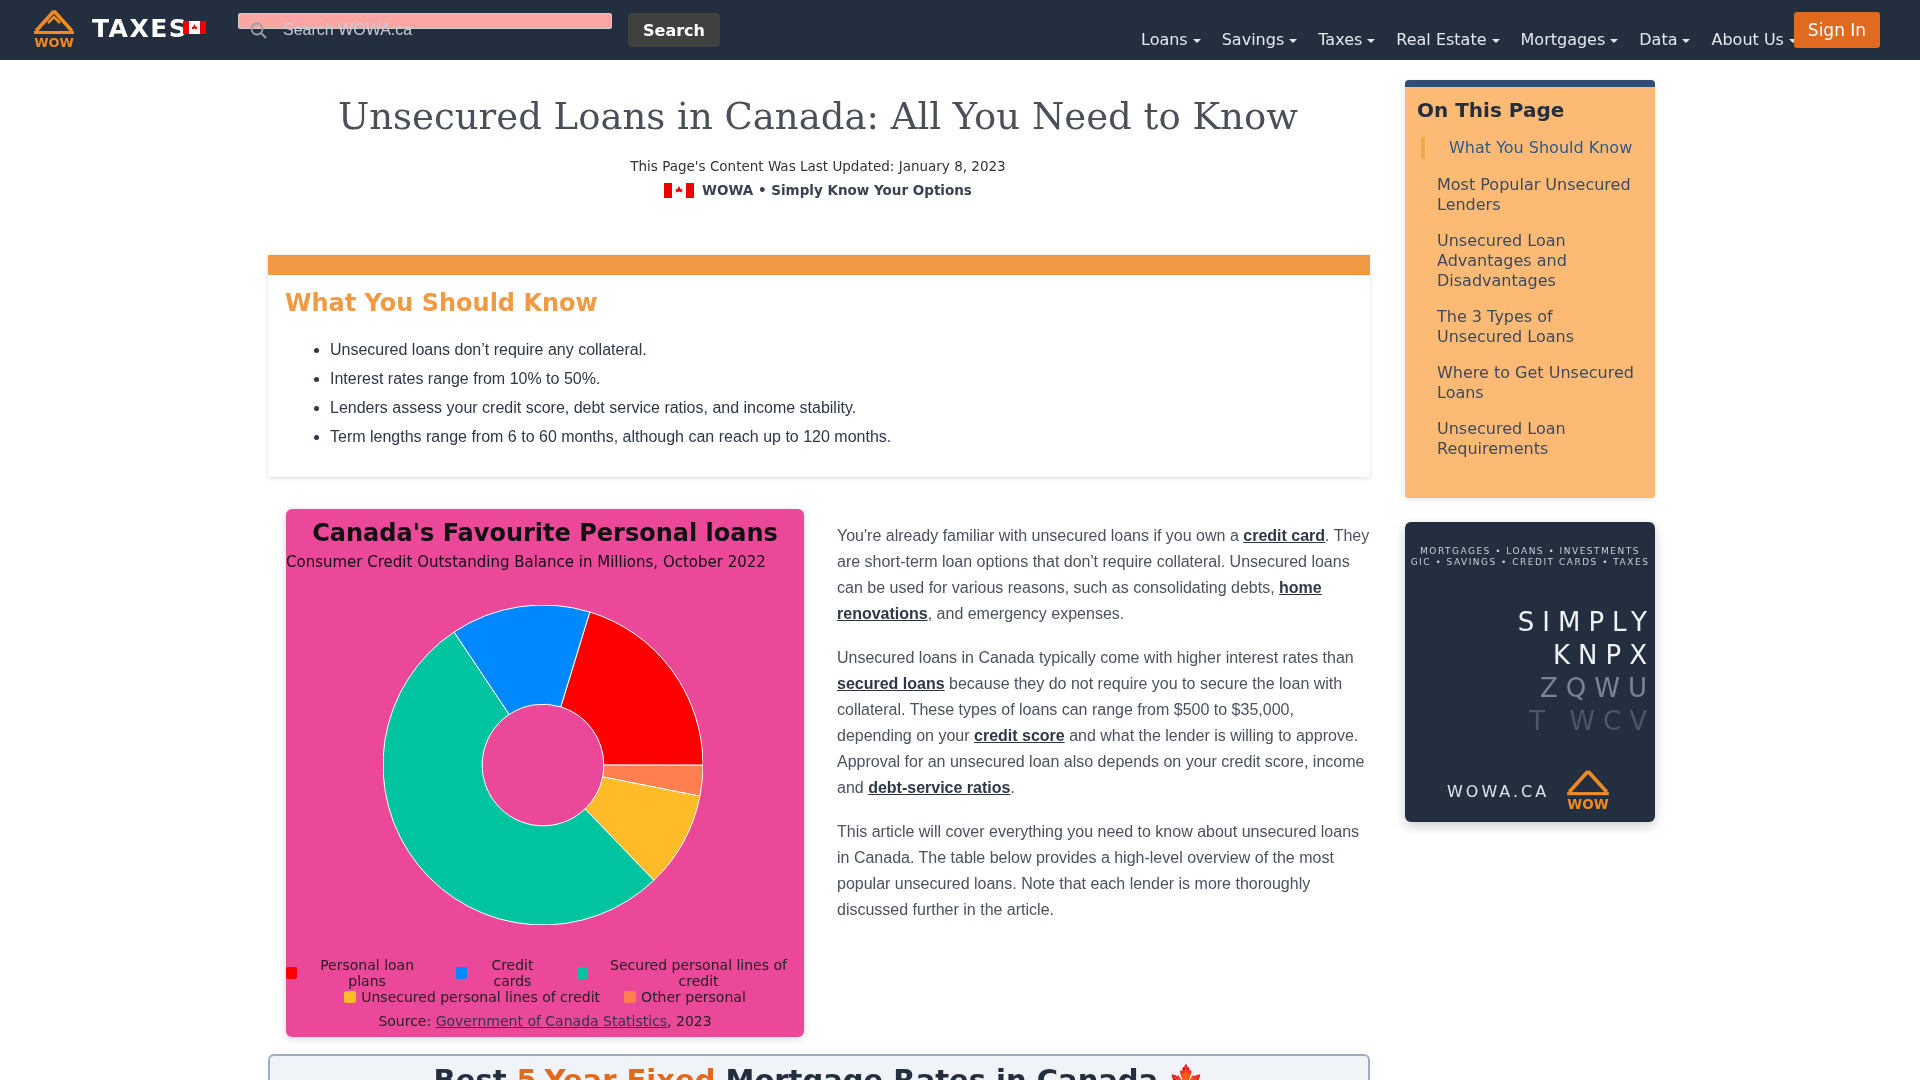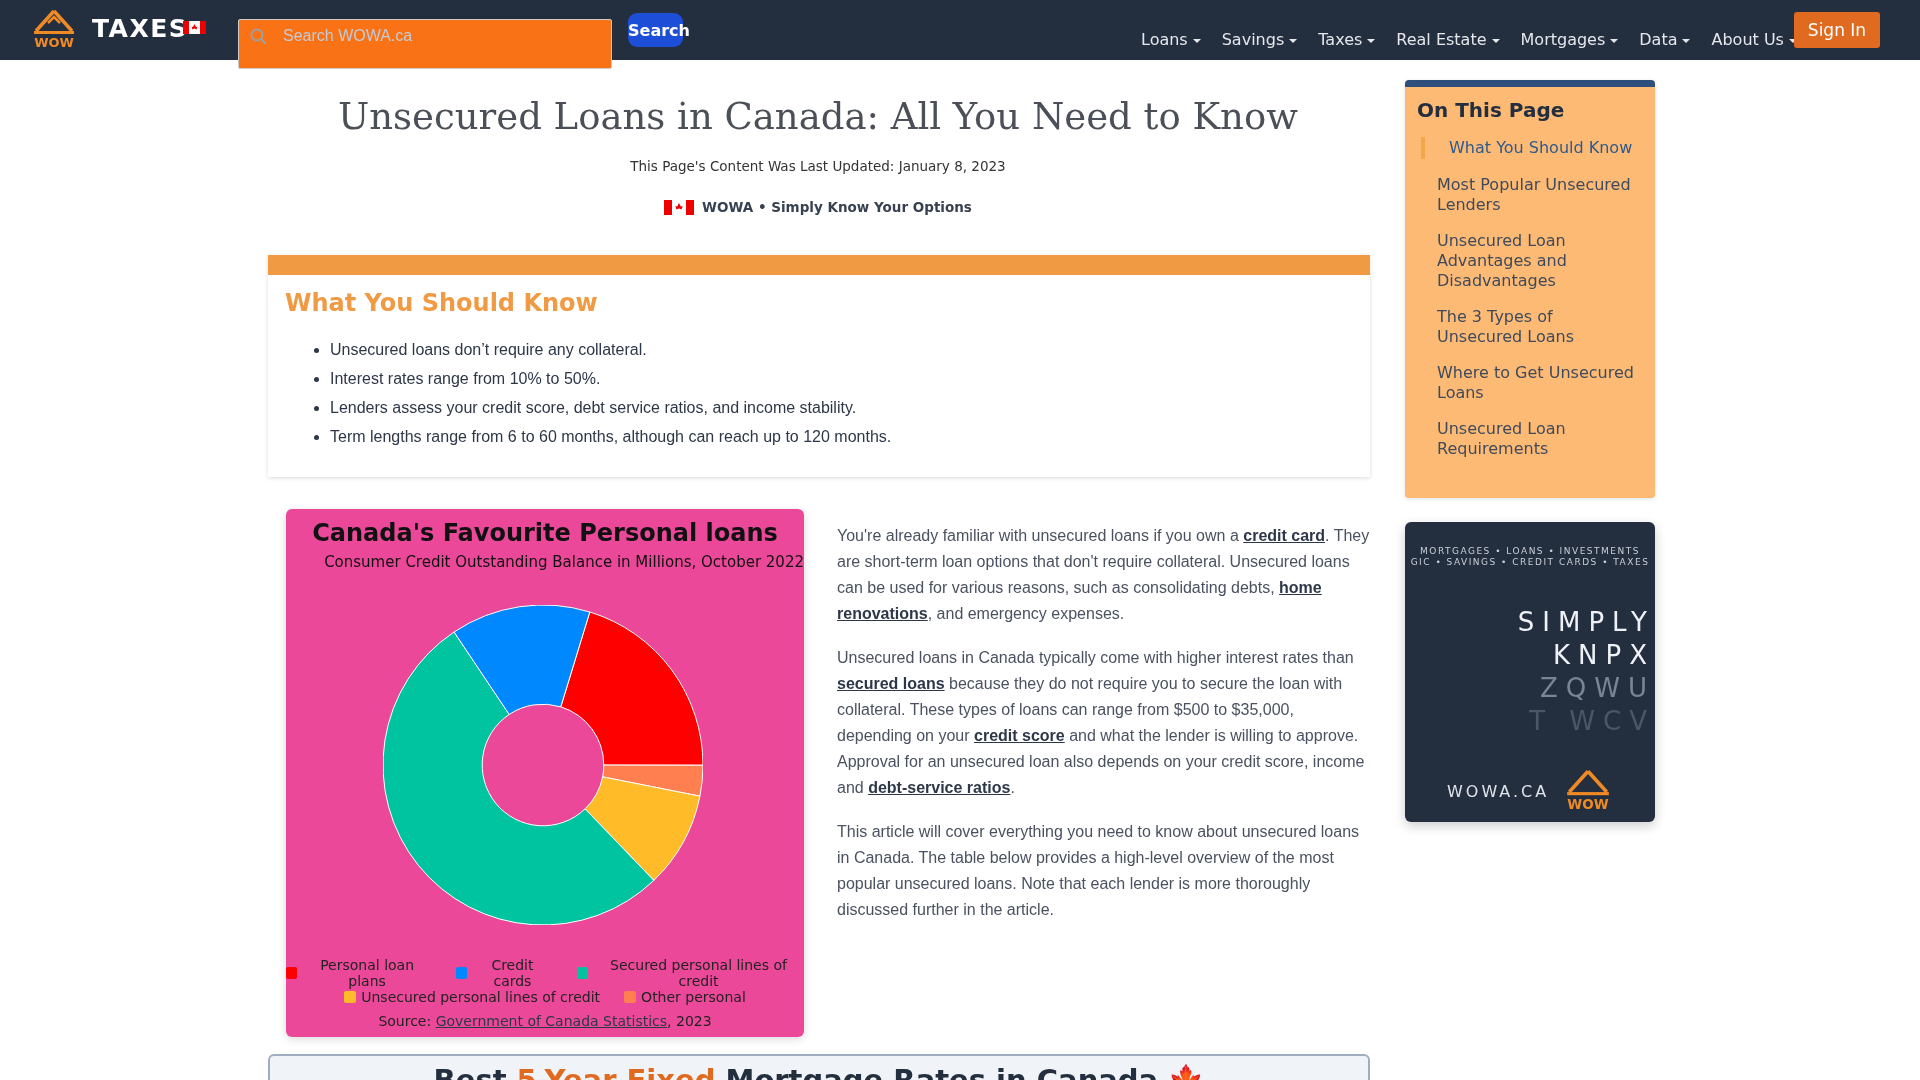--- a/index.html
+++ b/index.html
@@ -4,47 +4,47 @@
 <style>
   * { box-sizing: border-box; margin: 0; padding: 0; }
   html, body { width: 1920px; height: 1080px; overflow: hidden; background: #ffffff; }
   body { font-family: "DejaVu Sans", "Liberation Sans", sans-serif; color: #374151; position: relative; }
 
   
   .navbar { position: absolute; left: 0; top: 0; width: 1920px; height: 60px; background: #232e3f; }
   .logo { position: absolute; left: 30px; top: 9px; width: 48px; height: 40px; }
   .brand { position: absolute; left: 92px; top: 14px; color: #ffffff; font-weight: bold; font-size: 25px; letter-spacing: 1.5px; font-family: "DejaVu Sans", sans-serif; }
   .flag-small { position: absolute; left: 183px; top: 21px; width: 23px; height: 13px; }
-  .search-box { position: absolute; left: 238px; top: 19px; width: 374px; height: 50px; background: #f97316; border-radius: 2px; border: 1px solid #ccc; }
+  .search-box { position: absolute; left: 238px; top: 13px; width: 374px; height: 16px; background: #fca5a5; border-radius: 2px; border: 1px solid #ccc; }
   .search-icon { position: absolute; left: 10px; top: 7px; width: 20px; height: 20px; }
   .search-input { position: absolute; left: 44px; top: 0; width: 320px; height: 32px; border: none; outline: none; font-size: 16px; color: #333; font-family: "Liberation Sans", sans-serif; background: transparent; }
   .search-input::placeholder { color: #c5cbd6; }
-  .search-btn { position: absolute; left: 628px; top: 13px; width: 55px; height: 34px; background: #1d4ed8; color: #fff; border: none; border-radius: 9px; font-size: 16px; font-weight: bold; font-family: "DejaVu Sans", sans-serif; }
+  .search-btn { position: absolute; left: 628px; top: 13px; width: 92px; height: 34px; background: #404040; color: #fff; border: none; border-radius: 4px; font-size: 16px; font-weight: bold; font-family: "DejaVu Sans", sans-serif; }
   .nav-items { position: absolute; left: 1141px; top: 0; height: 60px; display: flex; align-items: center; gap: 0; }
   .nav-item { color: #e5e7eb; font-size: 16px; font-family: "DejaVu Sans", sans-serif; margin-right: 21px; display: flex; align-items: center; cursor: pointer; white-space: nowrap; margin-top: 19px; }
   .caret { display: inline-block; width: 0; height: 0; border-left: 4px solid transparent; border-right: 4px solid transparent; border-top: 4px solid #e5e7eb; margin-left: 5px; margin-top: 2px; }
   .signin-btn { position: absolute; left: 1794px; top: 12px; width: 86px; height: 36px; background: #e06a1f; color: #fff; border: none; border-radius: 3px; font-size: 17px; font-family: "DejaVu Sans", sans-serif; }
 
   
   .page-title { position: absolute; left: 268px; top: 95px; width: 1100px; text-align: center; font-family: "DejaVu Serif", serif; font-size: 37px; color: #4b5058; font-weight: normal; }
   .updated { position: absolute; left: 268px; top: 158px; width: 1100px; text-align: center; font-size: 13.5px; color: #333; font-family: "DejaVu Sans", sans-serif; }
-  .tagline { position: absolute; left: 268px; top: 182px; width: 1100px; text-align: center; font-size: 13.5px; color: #374151; font-weight: bold; font-family: "DejaVu Sans", sans-serif; display: flex; justify-content: center; align-items: center; gap: 8px; margin-top: 17px; }
+  .tagline { position: absolute; left: 268px; top: 182px; width: 1100px; text-align: center; font-size: 13.5px; color: #374151; font-weight: bold; font-family: "DejaVu Sans", sans-serif; display: flex; justify-content: center; align-items: center; gap: 8px; }
   .flag-tag { width: 30px; height: 15px; }
 
   
   .know-box { position: absolute; left: 268px; top: 255px; width: 1102px; height: 222px; background: #fff; box-shadow: 0 1px 4px rgba(0,0,0,0.15); }
   .know-bar { height: 20px; background: #f09a44; }
   .know-title { position: absolute; left: 17px; top: 34px; color: #f09a44; font-weight: bold; font-size: 24px; font-family: "DejaVu Sans", sans-serif; }
   .know-list { position: absolute; left: 62px; top: 80px; list-style: disc; font-size: 16px; color: #2d3748; font-family: "Liberation Sans", sans-serif; }
   .know-list li { height: 29px; line-height: 29px; }
 
   
   .chart-card { position: absolute; left: 286px; top: 509px; width: 518px; height: 528px; background: #ec4899; border-radius: 6px; box-shadow: 0 2px 8px rgba(0,0,0,0.15); }
   .chart-title { position: absolute; left: 0; top: 10px; width: 518px; text-align: center; font-weight: bold; font-size: 24px; color: #111; font-family: "DejaVu Sans", sans-serif; }
-  .chart-subtitle { position: absolute; left: 0; top: 44px; width: 518px; text-align: right; font-size: 15px; color: #111; font-family: "DejaVu Sans", sans-serif; }
+  .chart-subtitle { position: absolute; left: 0; top: 44px; width: 518px; text-align: left; font-size: 15px; color: #111; font-family: "DejaVu Sans", sans-serif; }
   .donut { position: absolute; left: 97px; top: 96px; width: 320px; height: 320px; }
   .legend { position: absolute; left: 0; top: 452px; width: 518px; font-size: 14px; color: #222; font-family: "DejaVu Sans", sans-serif; text-align: center; }
   .legend-row { display: flex; justify-content: center; gap: 24px; height: 24px; align-items: center; }
   .legend-item { display: flex; align-items: center; gap: 5px; }
   .swatch { width: 12px; height: 12px; border-radius: 2px; display: inline-block; }
   .source { height: 24px; line-height: 24px; font-size: 14px; color: #222; }
   .source a { color: #2d3748; text-decoration: underline; }
 
   
   .article { position: absolute; left: 837px; top: 523px; width: 533px; font-size: 16px; line-height: 26px; color: #4a5160; font-family: "Liberation Sans", sans-serif; }

